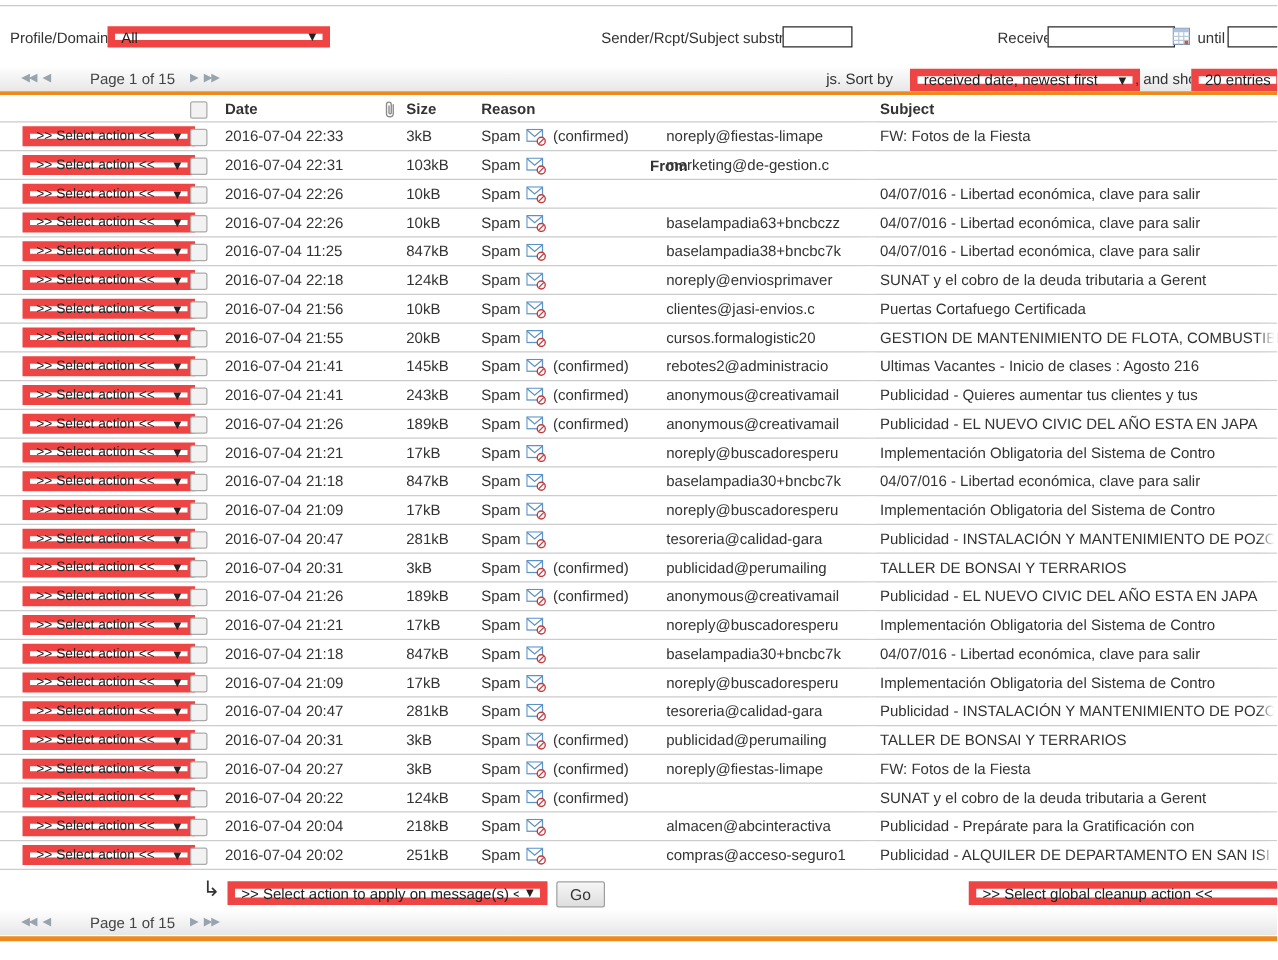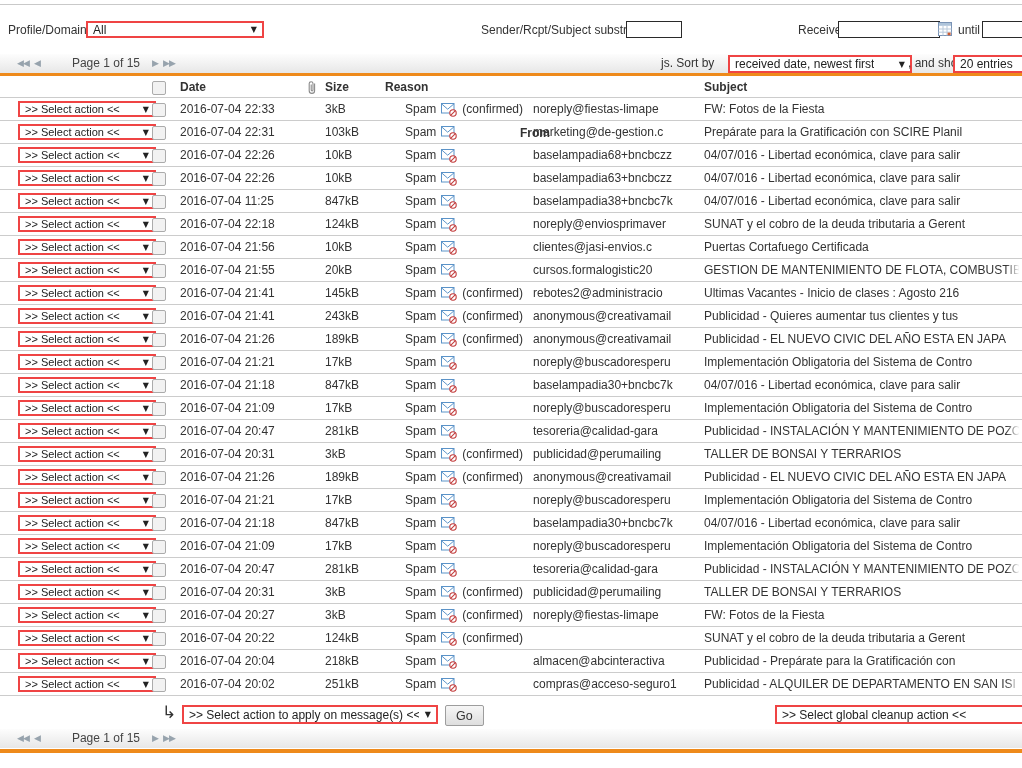--- a/index.html
+++ b/index.html
@@ -8,21 +8,21 @@
   .abs{position:absolute;}
   .top-rule{position:absolute;top:4px;left:0;right:0;height:1px;background:#c9c9c9;}
 
   
   .flabel{position:absolute;top:20px;height:20px;line-height:20px;color:#333;}
   .tinput{position:absolute;top:21px;height:15px;border:1px solid #2a2a2a;background:#fff;
           font-family:"Liberation Sans",sans-serif;font-size:12px;padding:0 2px;box-sizing:content-box;}
 
   
   .sel{position:absolute;display:flex;align-items:center;justify-content:space-between;
-       background:#fff;border:2px solid #ef4444;box-sizing:border-box;padding:0 5px;color:#222;cursor:default;}
+       background:#fff;border:6px solid #ef4444;box-sizing:border-box;padding:0 5px;color:#222;cursor:default;}
   .sel .sel-text{white-space:nowrap;overflow:hidden;}
   .sel-arrow{font-family:"DejaVu Sans",sans-serif;font-size:8px;color:#222;margin-left:6px;}
 
   
   .pager{position:absolute;left:0;right:0;height:19px;background:linear-gradient(#fdfdfd,#e7e7e7);}
   .orange-rule{position:absolute;left:0;right:0;height:3px;background:#ee8a1b;}
   .pg-arrow{position:absolute;top:0;height:19px;line-height:19px;font-family:"DejaVu Sans",sans-serif;
             font-size:9px;color:#97a3ad;letter-spacing:-1px;cursor:pointer;}
   .pg-label{position:absolute;top:0;height:19px;line-height:19px;left:50px;width:90px;text-align:right;color:#444;}
 
@@ -30,21 +30,21 @@
   .sort-text{position:absolute;top:54px;height:19px;line-height:19px;color:#333;}
 
   
   .hdr{position:absolute;top:77px;left:0;right:0;height:20px;border-bottom:1px solid #ccc;font-weight:bold;}
   .hdr .hcell{position:absolute;top:0;height:20px;line-height:20px;color:#333;}
   .rows{position:absolute;top:98px;left:0;right:0;}
   .row{position:relative;height:22px;border-bottom:1px solid #ccc;}
   .cell{position:absolute;top:0;height:22px;line-height:22px;white-space:nowrap;color:#333;}
   .c-date{left:180px;}
   .c-size{left:325px;}
-  .c-reason{left:385px;display:flex;align-items:center;gap:5px;margin-left:20px;}
+  .c-reason{left:385px;display:flex;align-items:center;gap:5px;}
   .c-from{left:533px;width:168px;}
   .c-subject{left:704px;width:318px;}
   .fade{overflow:hidden;}
   .fade::after{content:"";position:absolute;top:0;right:0;width:16px;height:100%;
                background:linear-gradient(to right,rgba(255,255,255,0),#fff 85%);}
   .action-sel{left:18px;top:3px;width:138px;height:16px;font-size:11px;}
   .checkbox{position:absolute;width:12px;height:12px;background:#f2f2f2;border:1px solid #ababab;
             border-radius:2px;cursor:pointer;}
   .row .checkbox{left:152px;top:5px;}
   .hdr .checkbox{left:152px;top:4px;}
@@ -159,42 +159,40 @@
       <span>Spam</span>
       <svg width="16" height="14" viewBox="0 0 16 14" style="margin-top:1px;">
         <rect x="0.5" y="0.5" width="12.5" height="9.5" fill="#fff" stroke="#5b93c8"></rect>
         <path d="M0.5 0.8 L6.7 6.2 L13 0.8" fill="none" stroke="#5b93c8"></path>
         <circle cx="12" cy="10" r="3.2" fill="#fff" stroke="#c23b3b" stroke-width="1.1"></circle>
         <path d="M9.9 12.1 L14.1 7.9" stroke="#c23b3b" stroke-width="1.1"></path>
       </svg>
       <span></span>
     </span>
     <span class="cell c-from fade">marketing@de-gestion.c</span>
-    <span class="cell c-subject fade">Prepárate para la Gratificación con SCIRE Planil</span>
   </div>
 
   <div class="row">
     <span class="sel action-sel">
       <span class="sel-text">&gt;&gt; Select action &lt;&lt;</span>
       <span class="sel-arrow">▼</span>
     </span>
     <span class="checkbox"></span>
     <span class="cell c-date">2016-07-04 22:26</span>
     <span class="cell c-size">10kB</span>
     <span class="cell c-reason">
       <span>Spam</span>
       <svg width="16" height="14" viewBox="0 0 16 14" style="margin-top:1px;">
         <rect x="0.5" y="0.5" width="12.5" height="9.5" fill="#fff" stroke="#5b93c8"></rect>
         <path d="M0.5 0.8 L6.7 6.2 L13 0.8" fill="none" stroke="#5b93c8"></path>
         <circle cx="12" cy="10" r="3.2" fill="#fff" stroke="#c23b3b" stroke-width="1.1"></circle>
         <path d="M9.9 12.1 L14.1 7.9" stroke="#c23b3b" stroke-width="1.1"></path>
       </svg>
       <span></span>
     </span>
-    <span class="cell c-from fade">baselampadia68+bncbczz</span>
     <span class="cell c-subject fade">04/07/016 - Libertad económica, clave para salir</span>
   </div>
 
   <div class="row">
     <span class="sel action-sel">
       <span class="sel-text">&gt;&gt; Select action &lt;&lt;</span>
       <span class="sel-arrow">▼</span>
     </span>
     <span class="checkbox"></span>
     <span class="cell c-date">2016-07-04 22:26</span>

